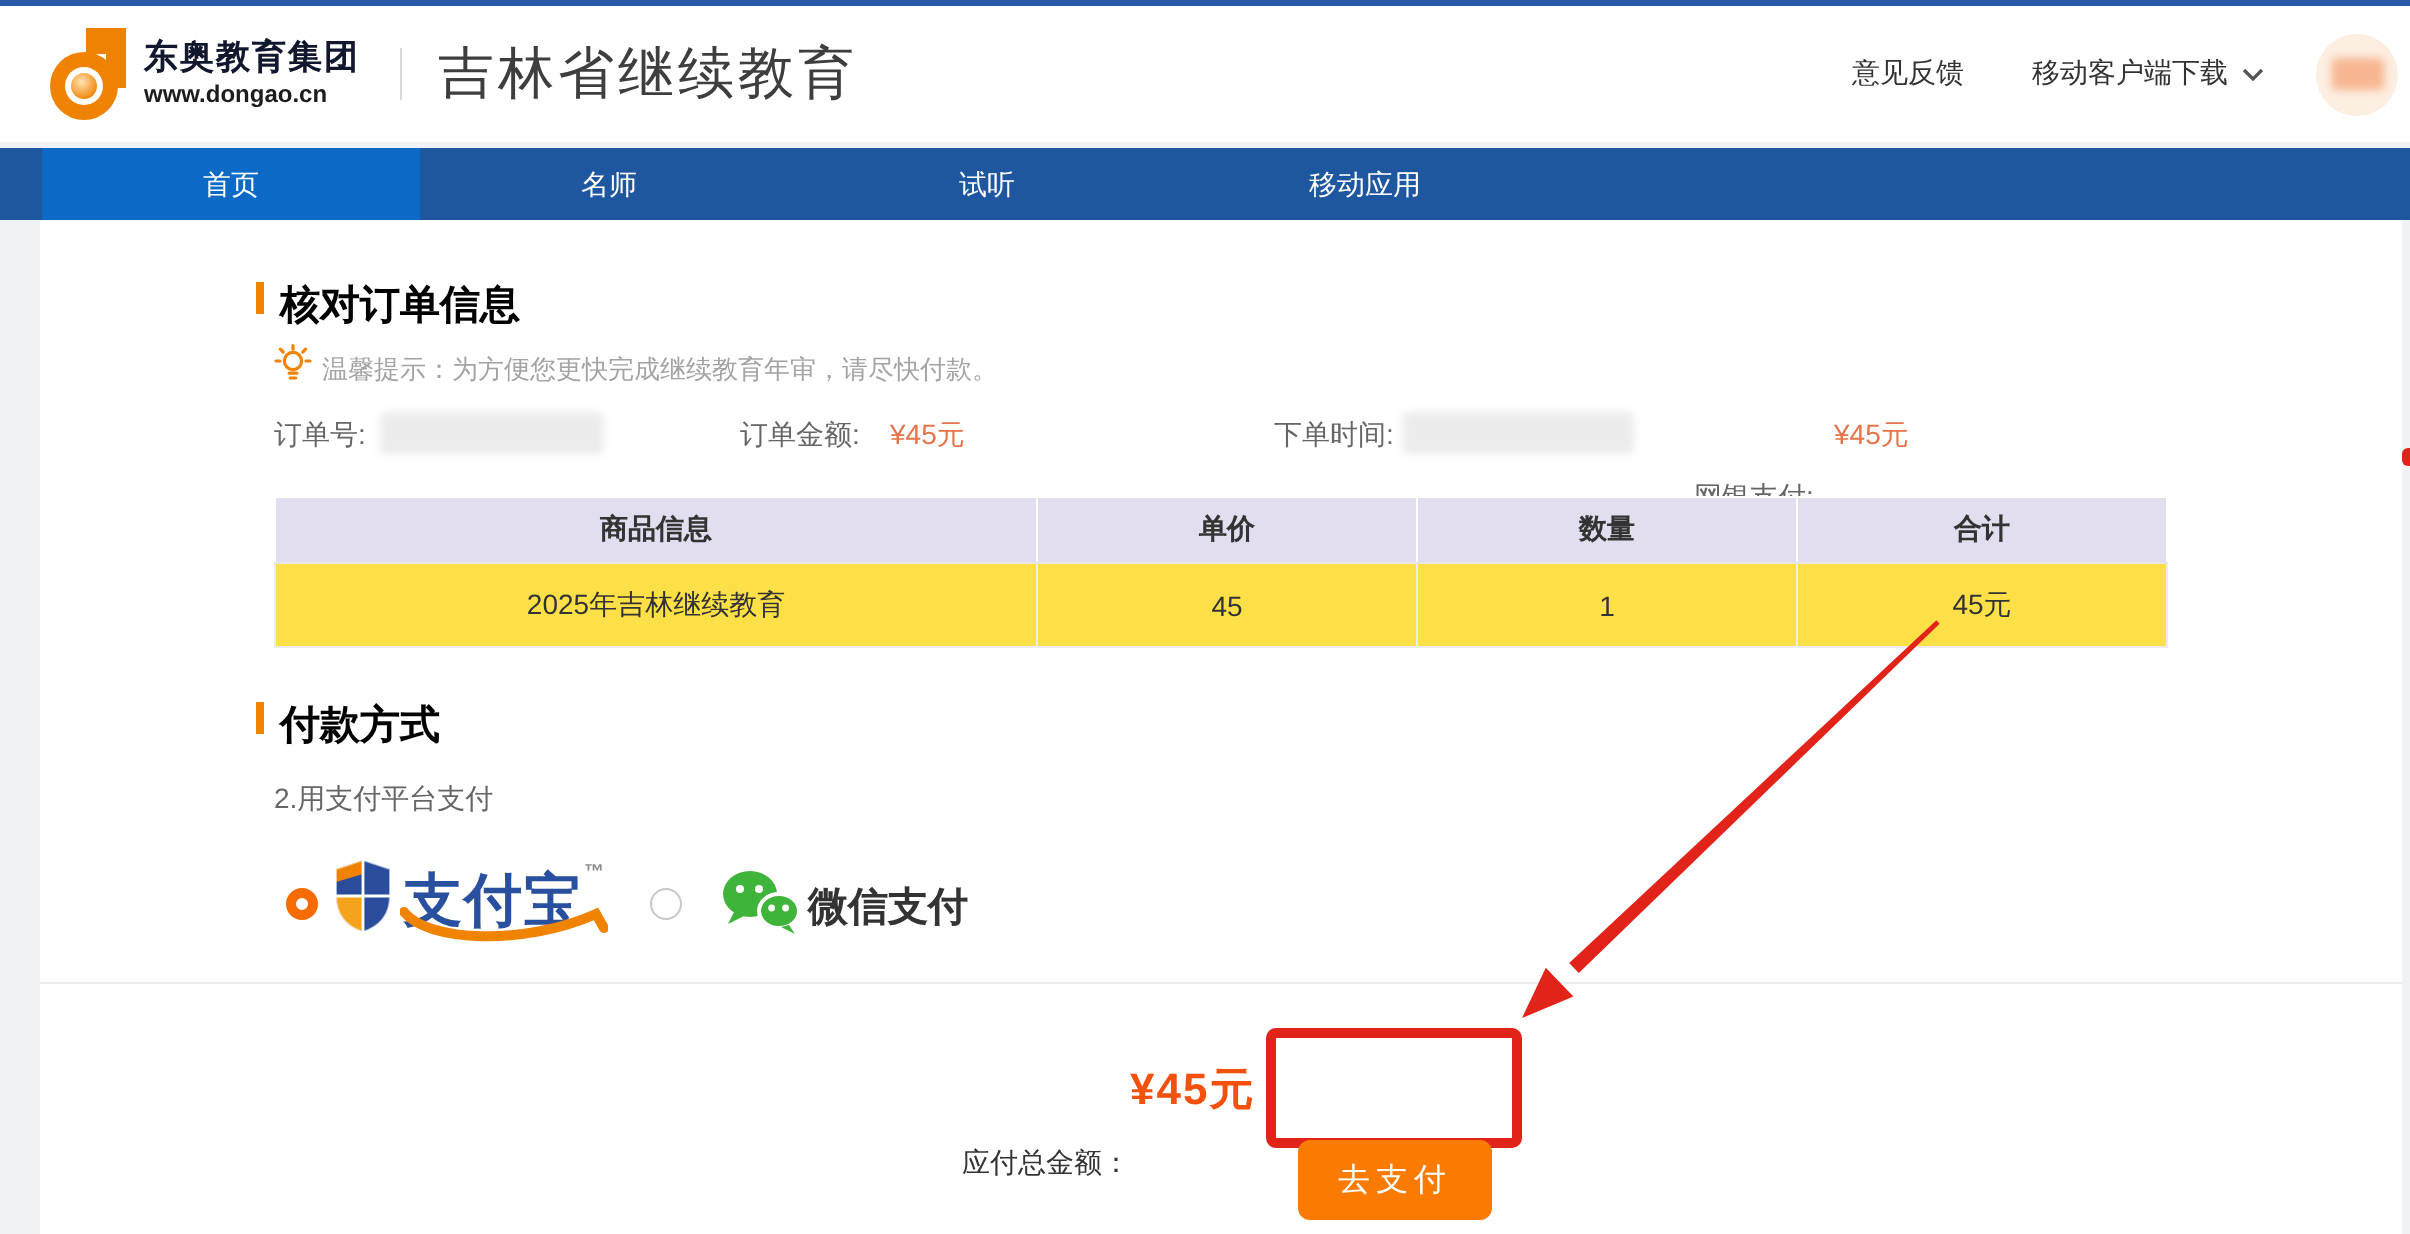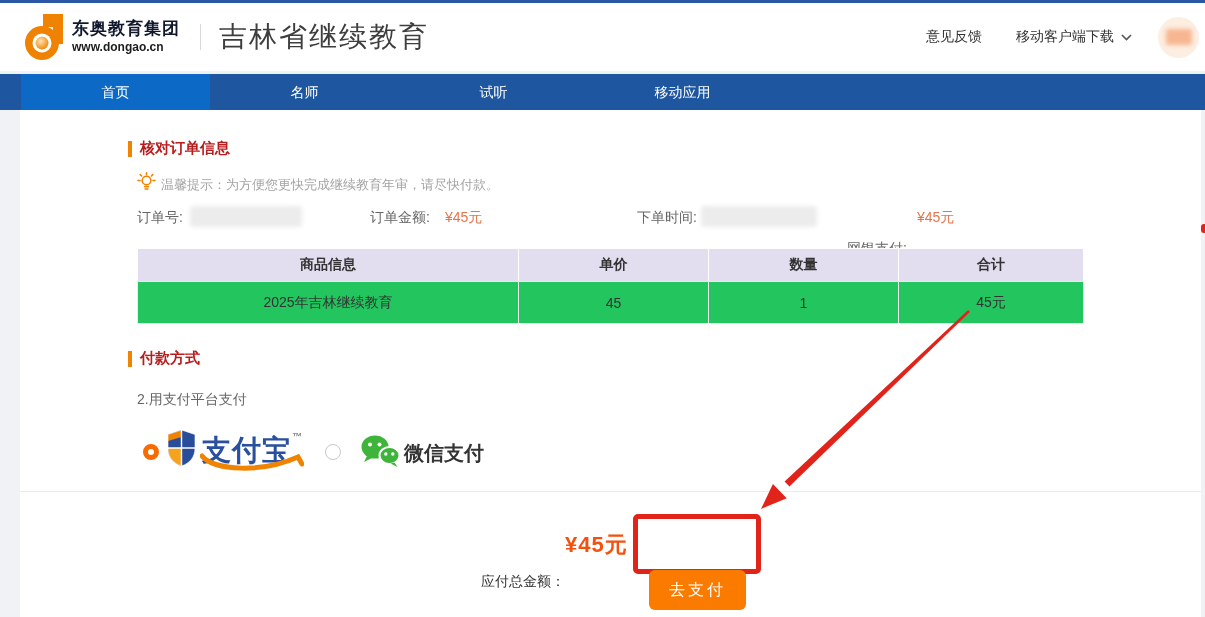--- a/index.html
+++ b/index.html
@@ -48,38 +48,38 @@
   .nav-tab {
     width:189px; height:36px; line-height:36px; text-align:center;
     color:#fff; font-size:14px; cursor:pointer;
   }
   .nav-tab.active { background:#0c69c5; }
 
   
   .card { left:20px; top:110px; width:1181px; height:507px; background:#fff; }
 
   .sec-bar { width:4px; height:16px; background:#f08300; }
-  .sec-title { font-size:15px; font-weight:bold; color:#b91c1c; }
+  .sec-title { font-size:20px; font-weight:bold; color:#000000; }
 
   .tip-text { font-size:13px; color:#a3a3a3; }
 
   .meta-label { font-size:14px; color:#666; }
   .meta-value { font-size:14px; color:#e5744a; }
   .redact {
     background:#ececec; filter:blur(2px); border-radius:3px;
   }
 
   
   table.order-table { border-collapse:collapse; width:946px; table-layout:fixed; }
   table.order-table th {
     background:#e2def0; height:33px; font-size:14px; font-weight:bold; color:#333;
     border:1px solid #fff; border-bottom:1px solid #e7e7e7;
   }
   table.order-table td {
-    background:#22c55e; height:42px; font-size:14px; color:#333; text-align:center;
+    background:#fde047; height:42px; font-size:14px; color:#333; text-align:center;
     border:1px solid #ececec; border-top:none;
   }
   .col1 { width:381px; } .col2 { width:190px; } .col3 { width:190px; } .col4 { width:185px; }
 
   .pay-subtitle { font-size:14px; color:#666; }
 
   .radio { width:16px; height:16px; border-radius:50%; background:#fff; cursor:pointer; }
   .radio.checked { border:5px solid #f76b01; }
   .radio.unchecked { border:1px solid #c8c8c8; }
 

